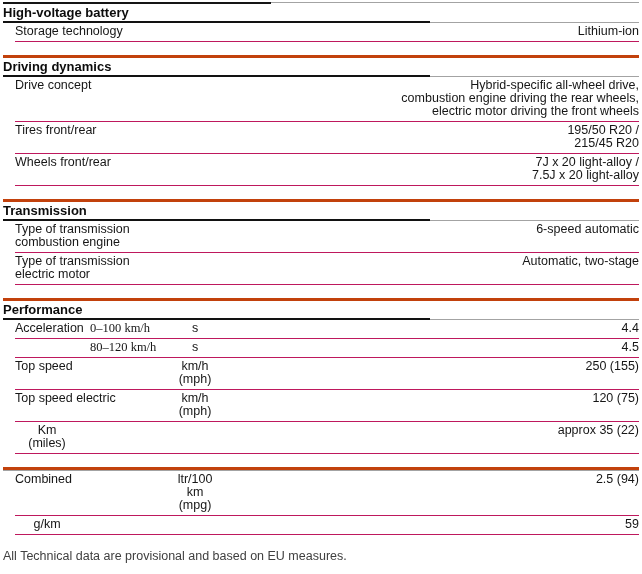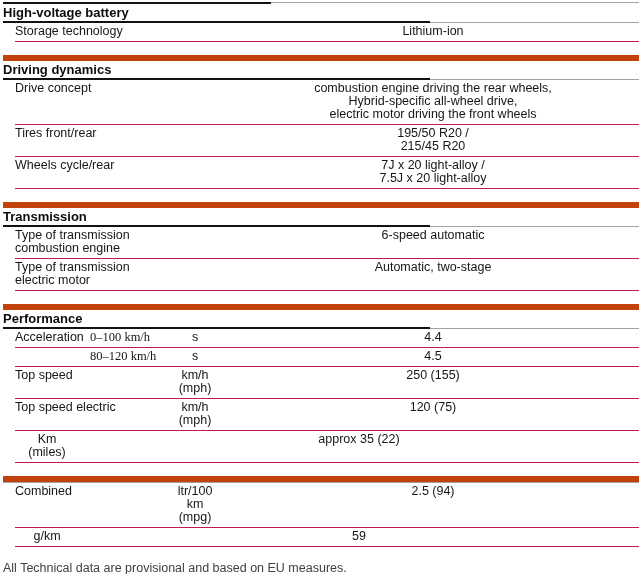--- a/index.html
+++ b/index.html
@@ -25,21 +25,21 @@
   
   .top-cut { display: flex; height: 2px; }
   .top-cut .dark { width: 268px; border-top: 2px solid #151515; }
   .top-cut .light { flex: 1; border-top: 1px solid #a3a3a3; }
 
   .sec + .sec { margin-top: 13px; }
   .sec:first-of-type .hdr { border-top: none; }
 
   .hdr {
     display: flex;
-    border-top: 6px solid #c2410c;
+    border-top: 3px solid #c2410c;
     align-items: stretch;
   }
   .hdr-l {
     width: 427px;
     padding: 2px 0;
     border-bottom: 2px solid #121212;
     font-weight: bold;
     font-size: 13px;
     line-height: 13px;
     color: #0c0c0c;
@@ -54,21 +54,21 @@
     border-bottom: 1px solid #be185d;
     padding: 2px 0 3px 0;
     margin-left: 12px;
   }
   .c { box-sizing: border-box; }
   .c .ln { min-height: 13px; line-height: 13px; }
   .lbl { width: 75px; }
   .lbl.wide { width: 148px; }
   .sub { width: 73px; font-family: Liberation Serif, serif; }
   .unit { width: 64px; text-align: center; }
-  .val { flex: 1; text-align: center; }
+  .val { flex: 1; text-align: right; }
 
   .footnote {
     margin-top: 14px;
     line-height: 14px;
     color: #404040;
   }
 </style>
 </head>
 <body>
 
@@ -97,38 +97,38 @@
         <div class="hdr">
           <span class="hdr-l">Driving dynamics</span>
           <span class="hdr-r"></span>
         </div>
         <div class="row">
           <div class="c lbl wide">
             <div class="ln">Drive concept</div>
           </div>
           <div class="c unit"></div>
           <div class="c val">
+            <div class="ln">Hybrid-specific all-wheel drive,</div>
             <div class="ln">combustion engine driving the rear wheels,</div>
-            <div class="ln">Hybrid-specific all-wheel drive,</div>
             <div class="ln">electric motor driving the front wheels</div>
           </div>
         </div>
         <div class="row">
           <div class="c lbl wide">
             <div class="ln">Tires front/rear</div>
           </div>
           <div class="c unit"></div>
           <div class="c val">
             <div class="ln">195/50 R20 /</div>
             <div class="ln">215/45 R20</div>
           </div>
         </div>
         <div class="row">
           <div class="c lbl wide">
-            <div class="ln">Wheels cycle/rear</div>
+            <div class="ln">Wheels front/rear</div>
           </div>
           <div class="c unit"></div>
           <div class="c val">
             <div class="ln">7J x 20 light-alloy /</div>
             <div class="ln">7.5J x 20 light-alloy</div>
           </div>
         </div>
       </section>
       <section class="sec">
         <div class="hdr">

